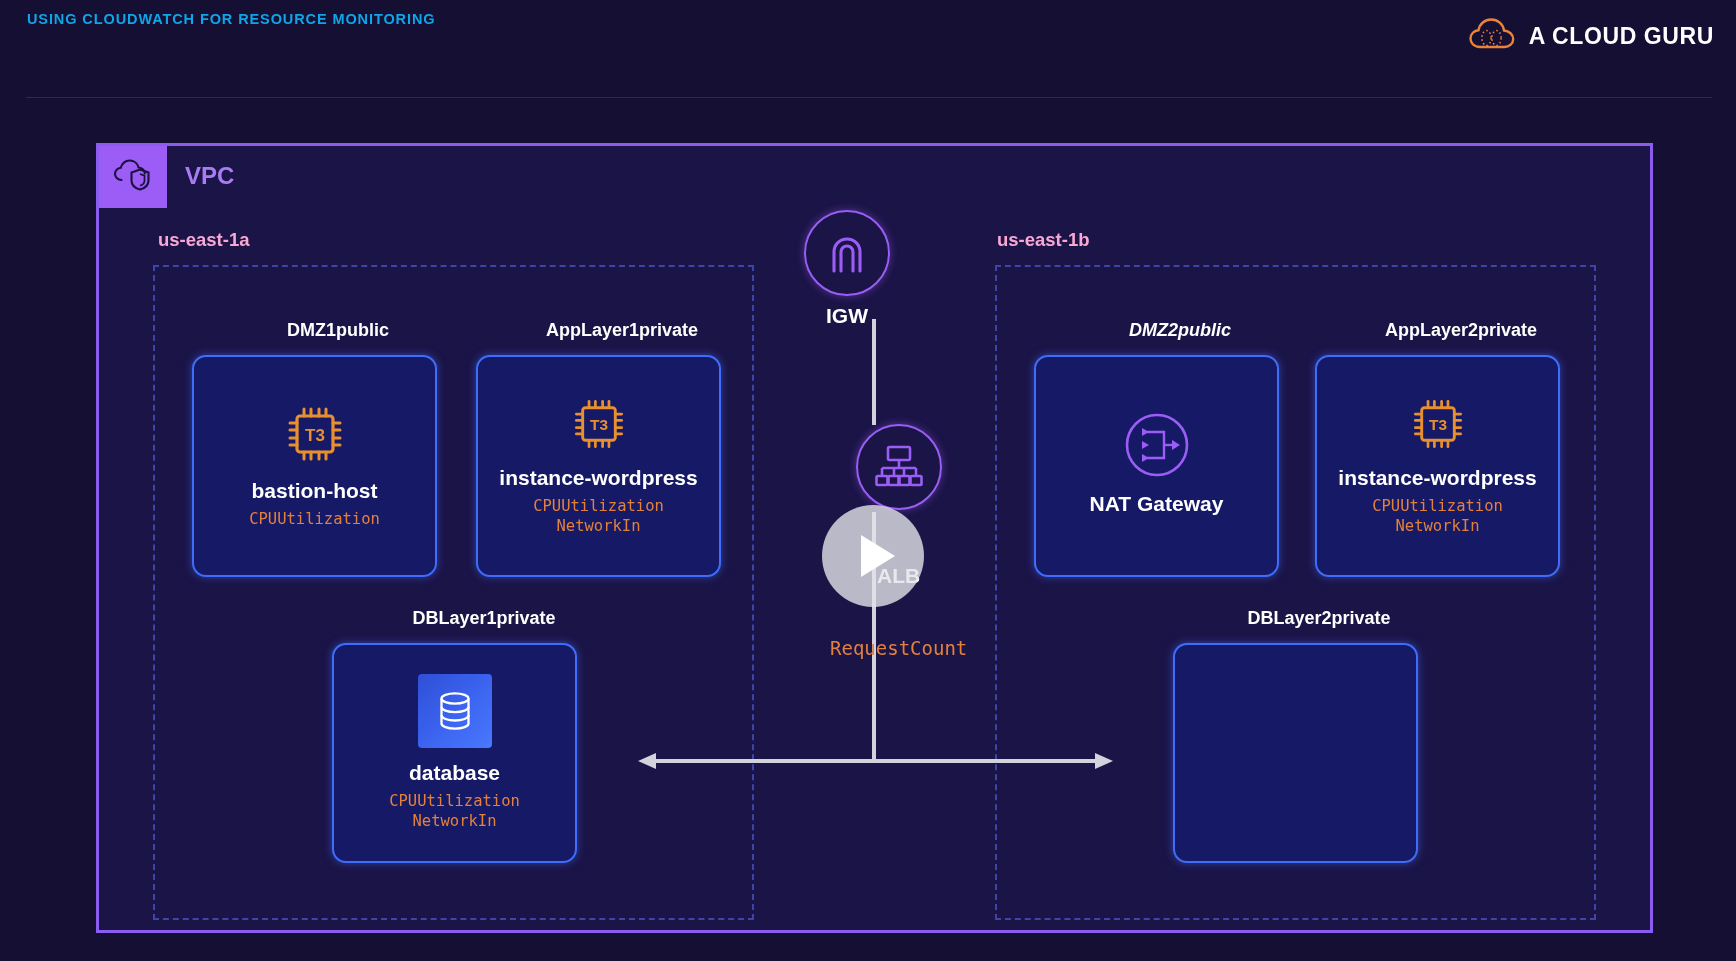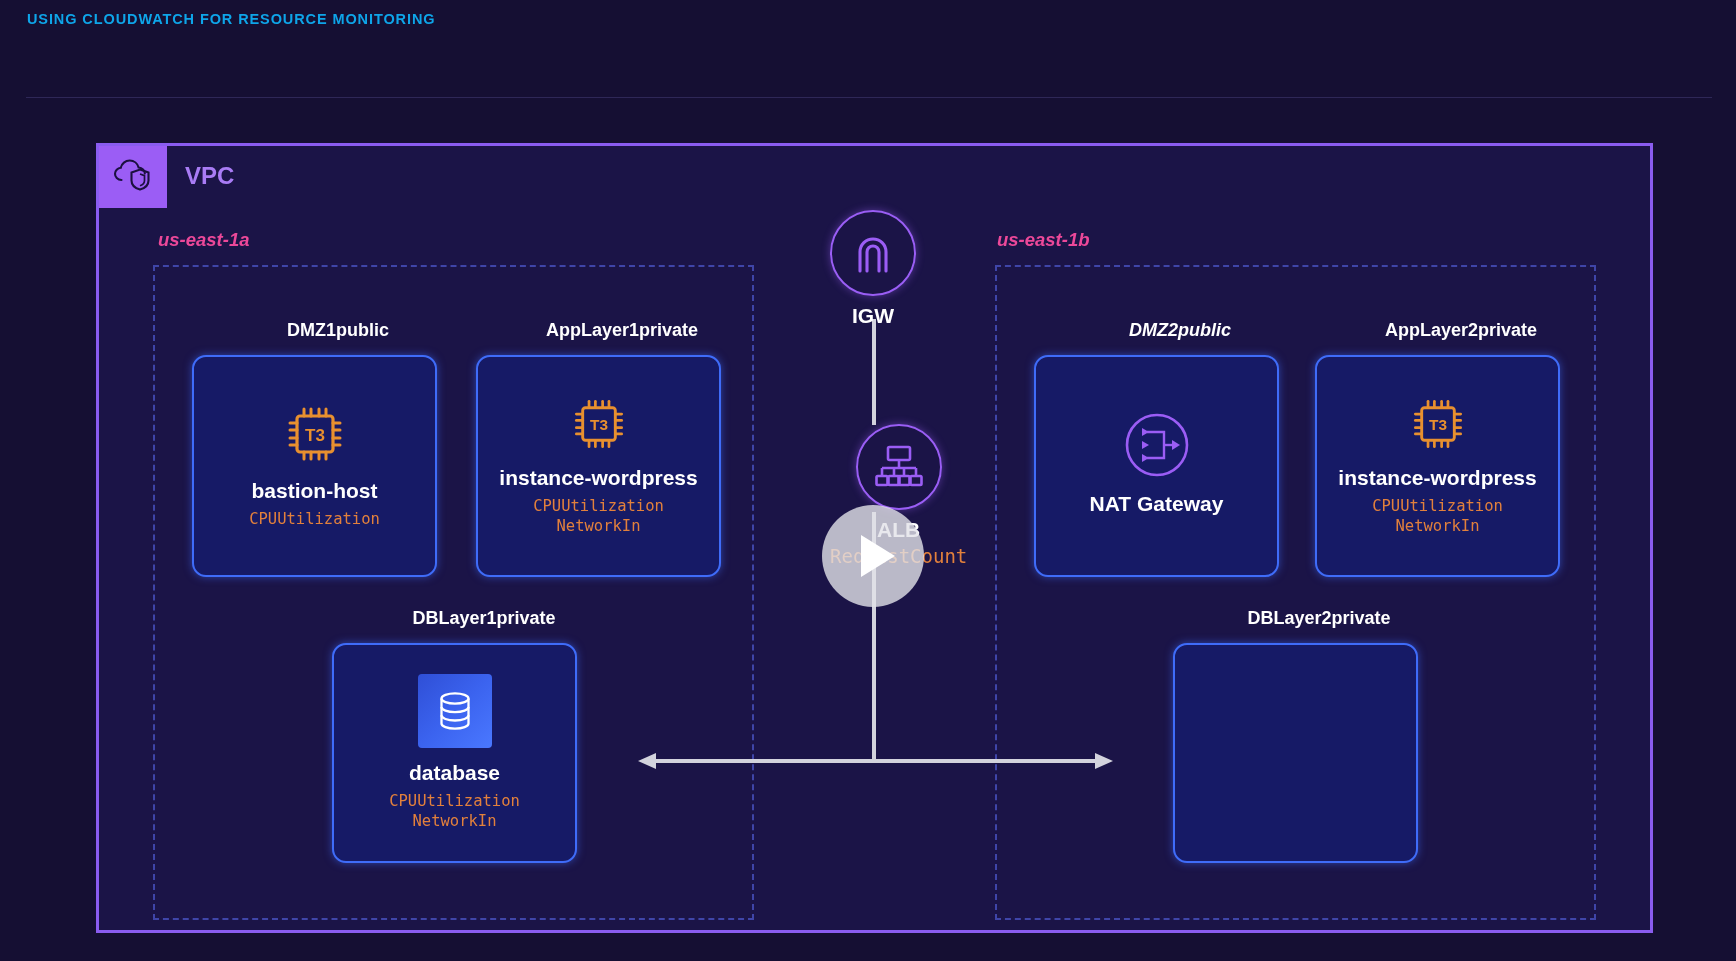--- a/index.html
+++ b/index.html
@@ -92,23 +92,22 @@
     font-weight: bold;
     color: #a97cf5;
     white-space: nowrap;
   }
 
   
   .az-label {
     position: absolute;
     font-size: 18.5px;
     font-weight: bold;
-    color: #ec4899;
-    white-space: nowrap;
-    font-style: italic;
+    color: #f9a8d4;
+    white-space: nowrap;
   }
   .az-box {
     position: absolute;
     border: 2px dashed #3f45a8;
     background: transparent;
   }
   .az-a-label { left: 158px; top: 229px; }
   .az-b-label { left: 997px; top: 229px; }
   .az-a-box  { left: 153px; top: 265px; width: 601px; height: 655px; }
   .az-b-box  { left: 995px; top: 265px; width: 601px; height: 655px; }
@@ -197,22 +196,22 @@
     margin-top: 8px;
     white-space: nowrap;
   }
   .node-metrics {
     font-family: "DejaVu Sans Mono", monospace;
     font-size: 19px;
     color: #e2803c;
     margin-top: 3px;
     white-space: nowrap;
   }
-  .node-igw { left: 830px; top: 210px; }
-  .node-alb { left: 830px; top: 424px; }
+  .node-igw { left: 804px; top: 210px; }
+  .node-alb { left: 830px; top: 424px; gap: 46px; }
 
   
   .conn-vert {
     position: absolute;
     width: 4px;
     background: #d3d3dd;
   }
   .conn-igw-alb { left: 872px; top: 319px; height: 106px; }
   .conn-alb-dn  { left: 872px; top: 512px; height: 247px; }
 
@@ -239,20 +238,32 @@
     margin-left: 10px;
   }
 </style>
 </head>
 <body>
 
 <div class="header">
   <div class="header-eyebrow">USING CLOUDWATCH FOR RESOURCE MONITORING</div>
   <div class="header-rule"></div>
 
+  <div class="brand">
+    <span>
+      <svg width="46" height="34" viewBox="0 0 46 34">
+        <path d="M11 30 C4.5 30 1.5 25.5 1.5 21.5 C1.5 17 5 13.5 9.5 13.2
+                 C10.5 7 15.8 2.5 22.2 2.5 C28.8 2.5 34.2 7.3 35 13.5
+                 C40.3 13.9 44.2 17.6 44.2 22 C44.2 26.6 40.4 30 35.5 30 Z" fill="none" stroke="#e8833a" stroke-width="2.4"></path>
+        <ellipse cx="17.5" cy="21" rx="4.6" ry="7.4" fill="none" stroke="#e8833a" stroke-width="1.5" stroke-dasharray="1.6 2.4"></ellipse>
+        <ellipse cx="27.5" cy="21" rx="4.6" ry="7.4" fill="none" stroke="#e8833a" stroke-width="1.5" stroke-dasharray="1.6 2.4"></ellipse>
+      </svg>
+    </span>
+    <span class="brand-text">A CLOUD GURU</span>
+  </div>
 </div>
 
 <div class="vpc">
   <div class="vpc-badge">
     <span>
       <svg width="40" height="34" viewBox="0 0 40 34">
         <path d="M8.5 22 C4.5 22 2 19 2 15.8 C2 12.6 4.6 10 7.8 9.8
                  C8.6 5.6 12.3 2.5 16.7 2.5 C21 2.5 24.6 5.5 25.6 9.5
                  C29.2 9.9 31.8 12.4 31.8 15.6" fill="none" stroke="#1b1040" stroke-width="2.1" stroke-linecap="round"></path>
         <path d="M27 11.5 L35.5 14.6 L35.5 22.4 C35.5 26.8 31.6 30.2 27 31.6

